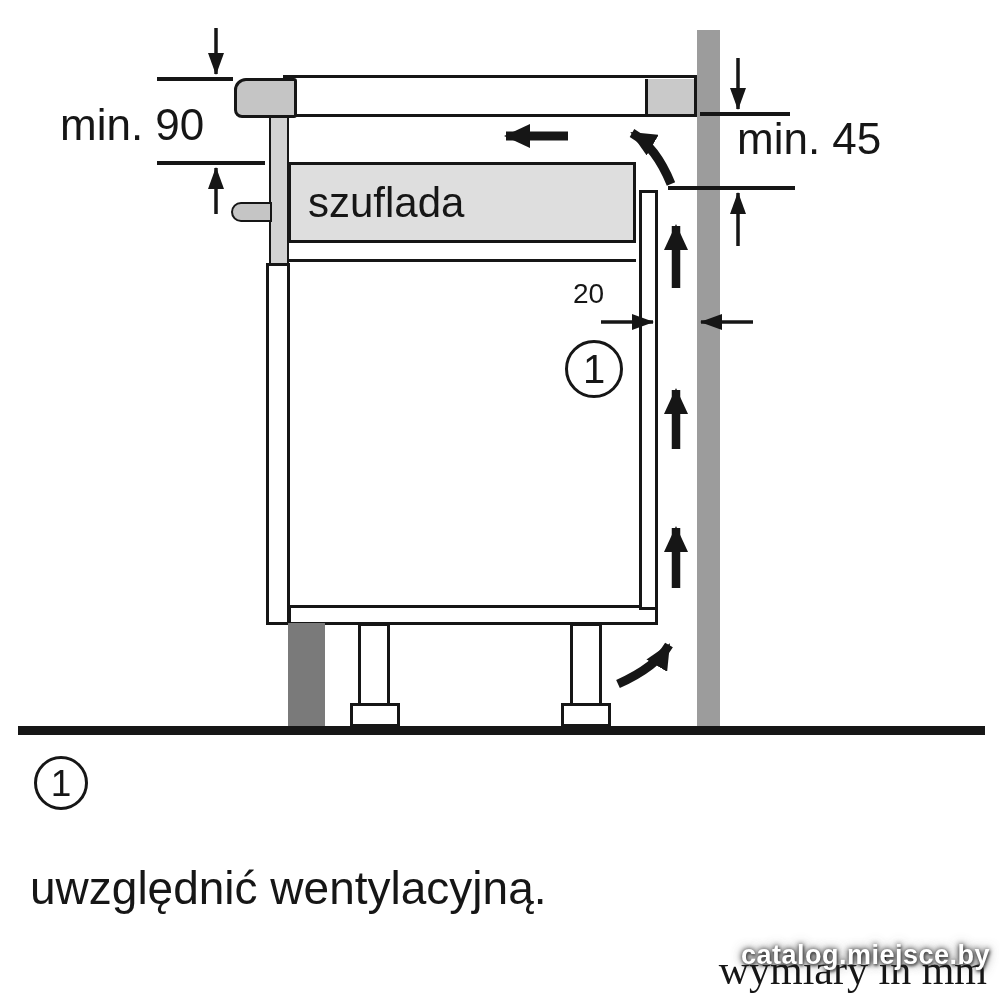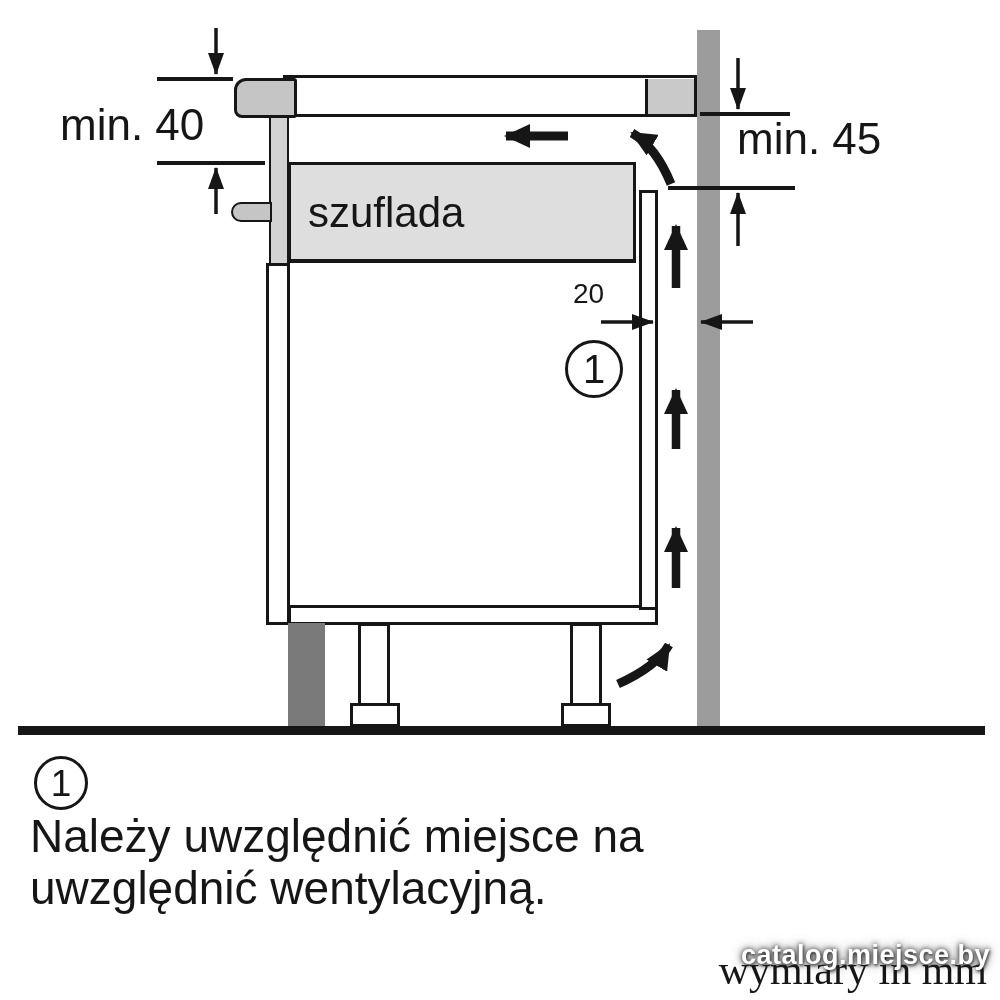--- a/index.html
+++ b/index.html
@@ -43,21 +43,21 @@
 
   <div class="abs outlined" style="left:283px;top:75px;width:414px;height:42px;z-index:2;"></div>
   <div class="abs" style="left:645px;top:79px;width:49px;height:35px;background:var(--worktop-block);border-left:3px solid var(--line);z-index:3;"></div>
 
   <div class="abs" style="left:234px;top:78px;width:63px;height:40px;background:var(--hob-edge);border:3px solid var(--line);border-radius:12px 3px 3px 8px;z-index:3;"></div>
 
   <div class="abs" style="left:269px;top:116px;width:20px;height:149px;background:var(--front-trim);border:2.5px solid var(--line);z-index:3;"></div>
 
   <div class="abs" style="left:231px;top:202px;width:41px;height:20px;background:var(--hob-edge);border:2.5px solid var(--line);border-radius:10px 0 0 10px;z-index:3;"></div>
 
-  <div class="abs" style="left:288px;top:162px;width:348px;height:101px;background:var(--drawer-fill);border:3px solid var(--line);z-index:2;display:flex;align-items:center;">
+  <div class="abs" style="left:288px;top:162px;width:348px;height:81px;background:var(--drawer-fill);border:3px solid var(--line);z-index:2;display:flex;align-items:center;">
     <span class="lbl" style="position:static;font-size:42px;padding-left:17px;">szuflada</span>
   </div>
   <div class="abs" style="left:288px;top:259px;width:348px;height:3px;background:var(--line);z-index:2;"></div>
 
   <div class="abs outlined" style="left:266px;top:263px;width:24px;height:362px;z-index:2;"></div>
 
   <div class="abs outlined" style="left:288px;top:605px;width:370px;height:20px;z-index:2;"></div>
 
   <div class="abs outlined" style="left:639px;top:190px;width:19px;height:420px;z-index:2;"></div>
 
@@ -92,30 +92,29 @@
 
     <path d="M676,288 L676,226" stroke="var(--line)" stroke-width="8.5" fill="none" marker-end="url(#flowhead)"></path>
     <path d="M676,449 L676,390" stroke="var(--line)" stroke-width="8.5" fill="none" marker-end="url(#flowhead)"></path>
     <path d="M676,588 L676,528" stroke="var(--line)" stroke-width="8.5" fill="none" marker-end="url(#flowhead)"></path>
 
     <path d="M568,136 L506,136" stroke="var(--line)" stroke-width="9" fill="none" marker-end="url(#flowhead)"></path>
     <path d="M671,184 Q656,147 632,133" stroke="var(--line)" stroke-width="9" fill="none" marker-end="url(#flowhead)"></path>
     <path d="M618,684 Q656,667 669,645" stroke="var(--line)" stroke-width="9" fill="none" marker-end="url(#flowhead)"></path>
   </svg>
 
-  <div class="lbl dim-lbl" style="left:60px;top:100px;">min. 40</div>
+  <div class="lbl dim-lbl" style="left:60px;top:100px;">min. 90</div>
   <div class="lbl dim-lbl" style="left:737px;top:114px;">min. 45</div>
   <div class="lbl" style="left:573px;top:278px;font-size:28px;">20</div>
 
   <div class="circle1" style="left:565px;top:340px;width:52px;height:52px;">
     <span style="font-size:40px;line-height:1;">1</span>
   </div>
 
   <div class="circle1" style="left:34px;top:756px;width:48px;height:48px;border-width:3px;">
     <span style="font-size:37px;line-height:1;">1</span>
   </div>
-  <div class="lbl note-line" style="left:30px;top:810px;">Należy uwzględnić miejsce na</div>
   <div class="lbl note-line" style="left:30px;top:862px;">uwzględnić wentylacyjną.</div>
 
   <div class="lbl footer-units" style="right:13px;top:946px;font-family:Liberation Serif, serif;">wymiary in mm</div>
   <div class="lbl watermark" style="left:741px;top:940px;">catalog.miejsce.by</div>
 
 </div>
 
 </body></html>

